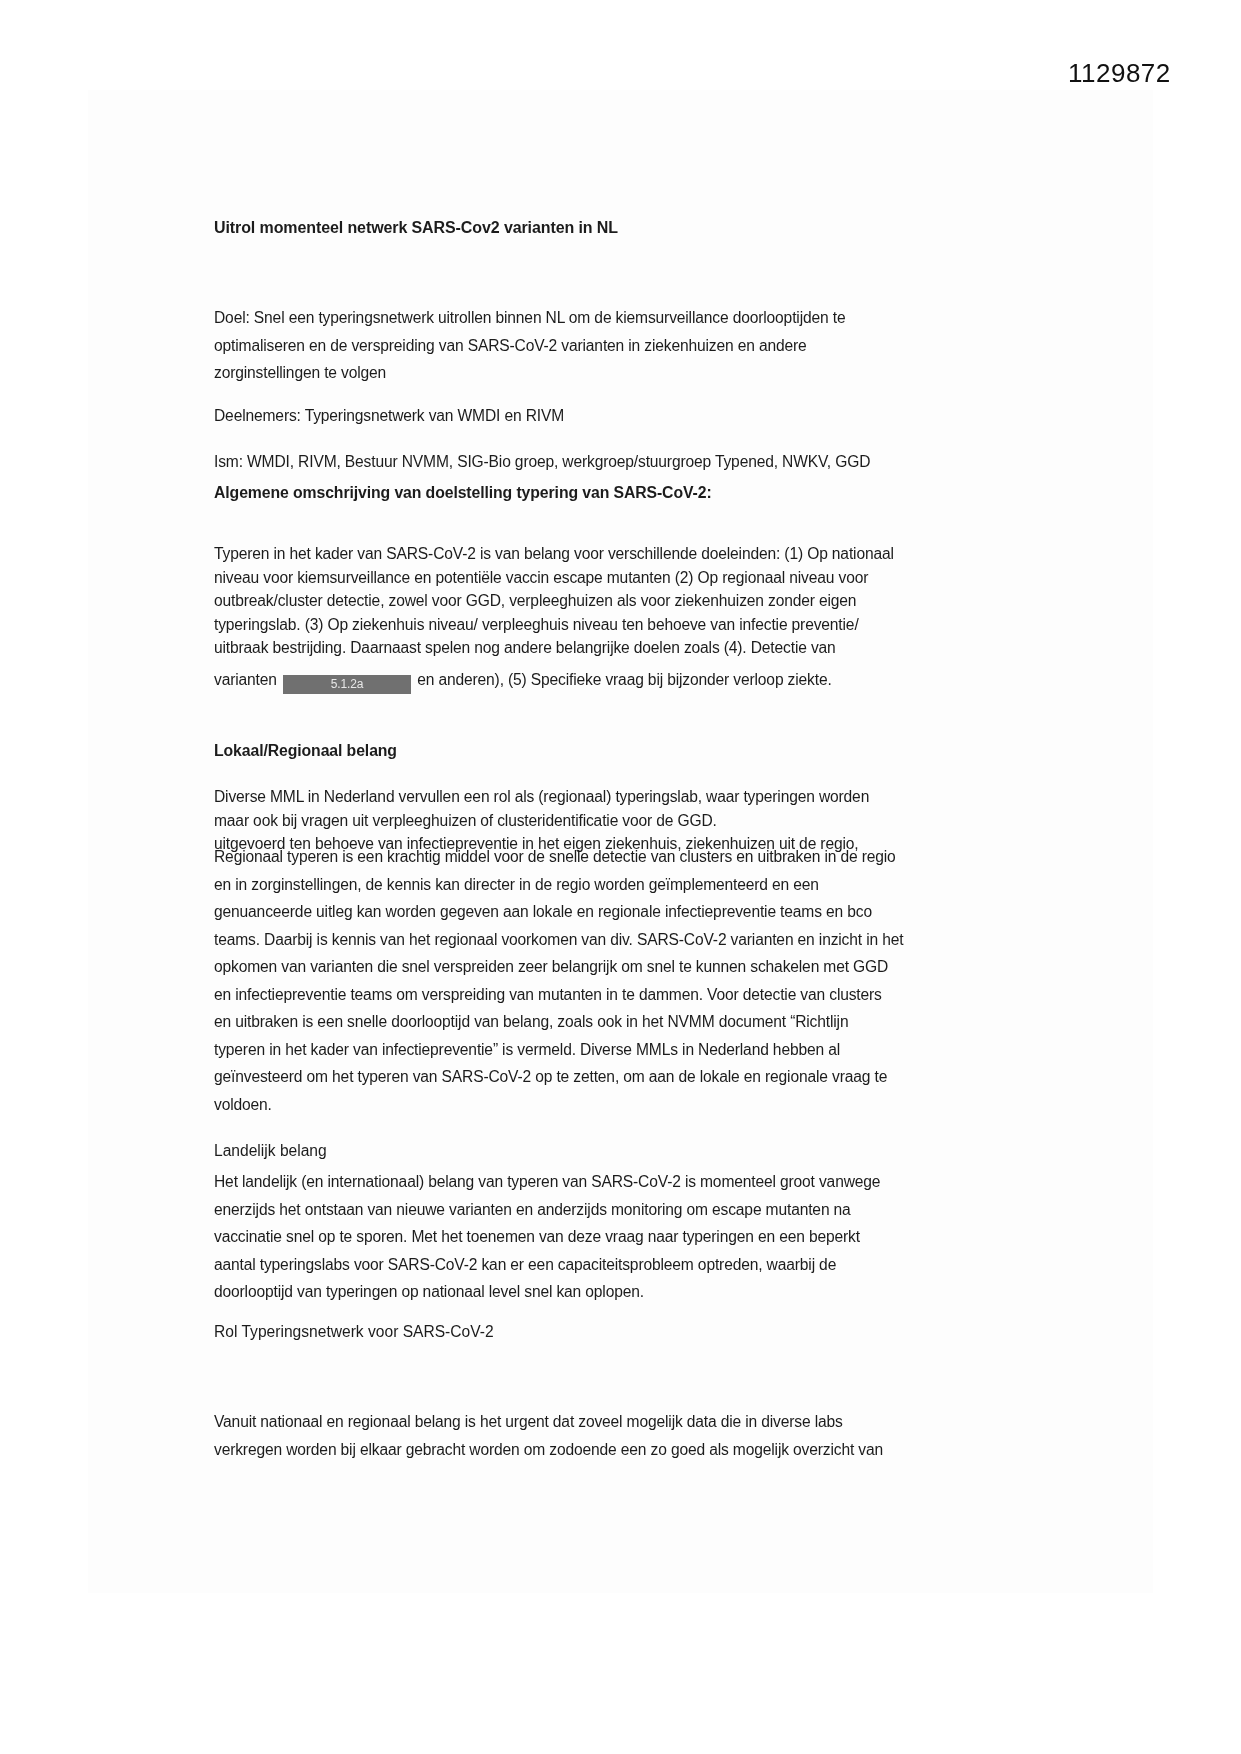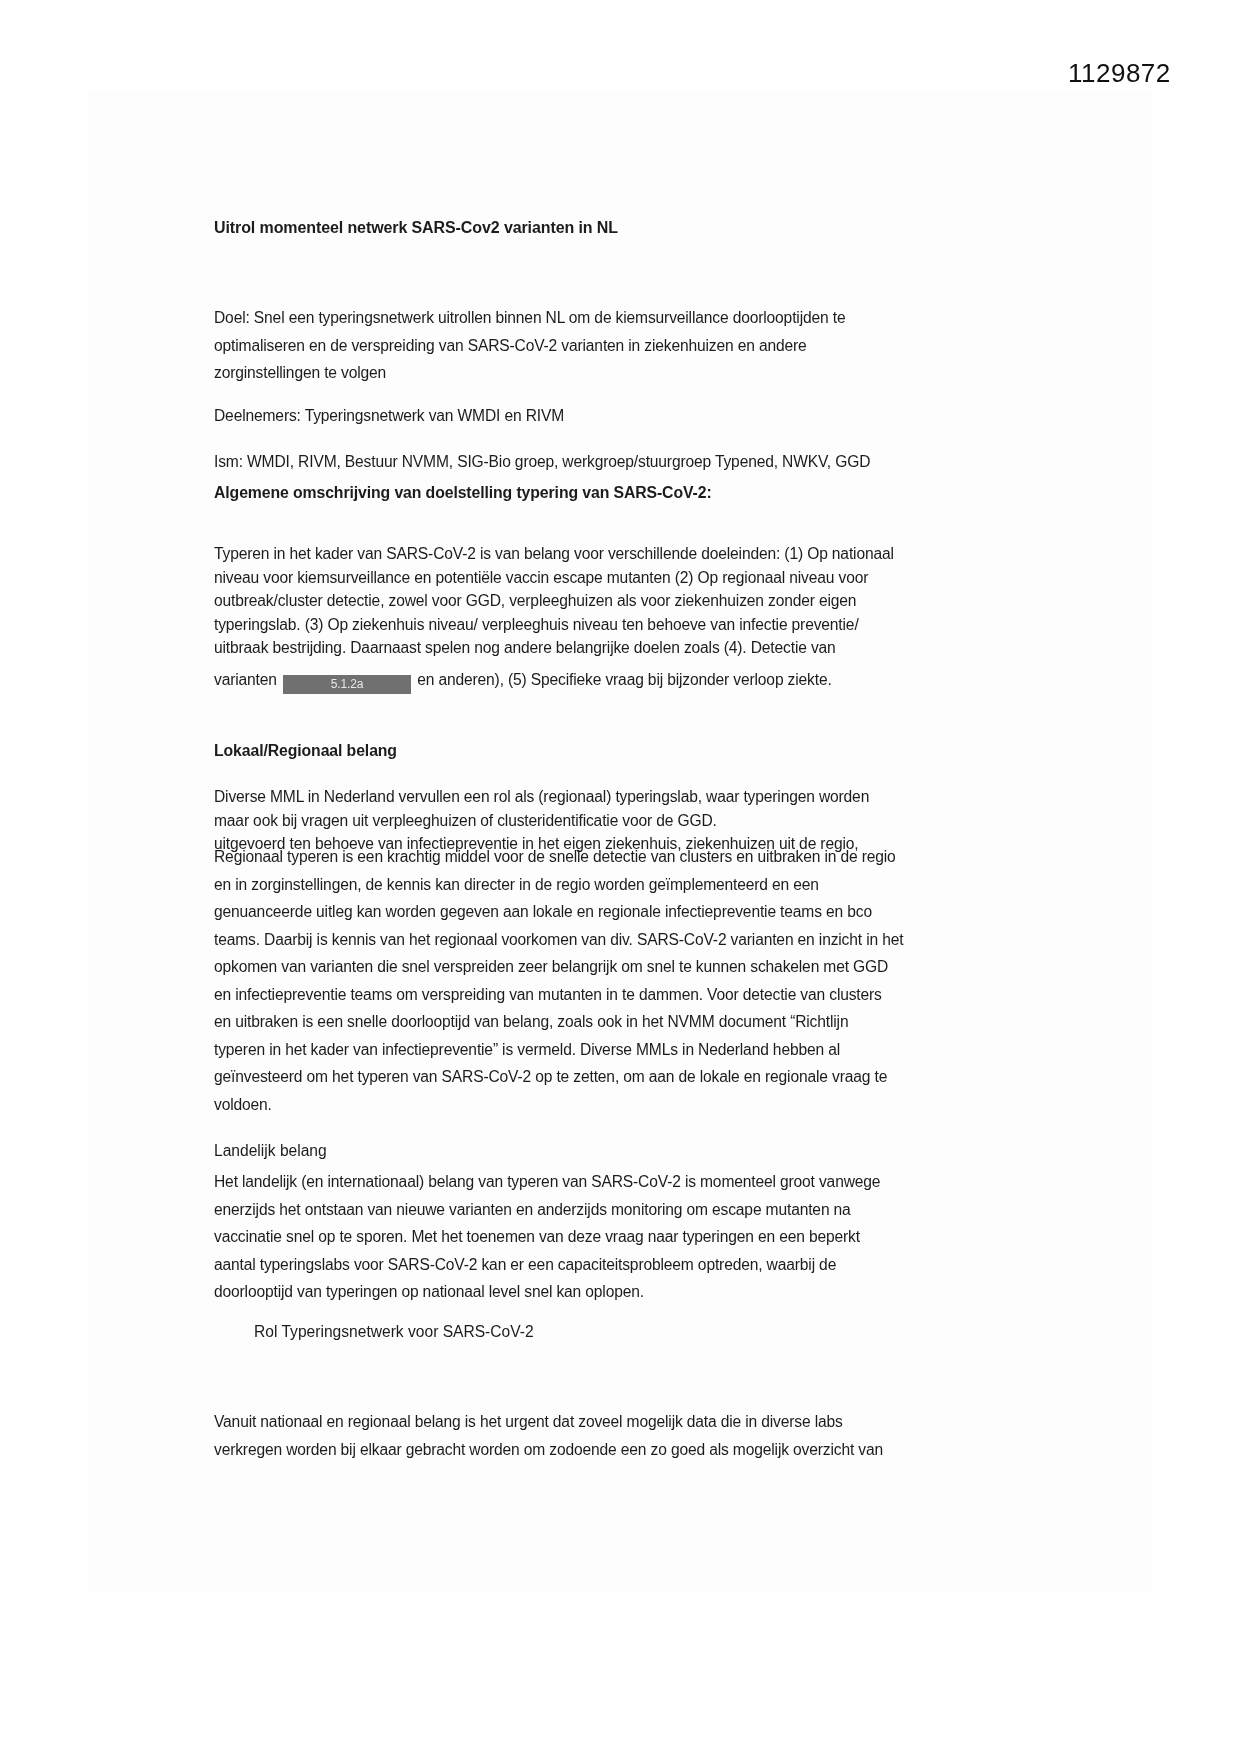--- a/index.html
+++ b/index.html
@@ -115,20 +115,20 @@
   <div class="subheading" style="top:932px;">Landelijk belang</div>
 
   <div class="para mid" style="top:958px;">
     <span class="line">Het landelijk (en internationaal) belang van typeren van SARS-CoV-2 is momenteel groot vanwege</span>
     <span class="line">enerzijds het ontstaan van nieuwe varianten en anderzijds monitoring om escape mutanten na</span>
     <span class="line">vaccinatie snel op te sporen. Met het toenemen van deze vraag naar typeringen en een beperkt</span>
     <span class="line">aantal typeringslabs voor SARS-CoV-2 kan er een capaciteitsprobleem optreden, waarbij de</span>
     <span class="line">doorlooptijd van typeringen op nationaal level snel kan oplopen.</span>
   </div>
 
-  <div class="subheading" style="top:1113px;margin-left:40px;">Rol Typeringsnetwerk voor SARS-CoV-2</div>
+  <div class="subheading" style="top:1113px;">Rol Typeringsnetwerk voor SARS-CoV-2</div>
 
   <div class="para mid" style="top:1150px;margin-top:48px;">
     <span class="line">Vanuit nationaal en regionaal belang is het urgent dat zoveel mogelijk data die in diverse labs</span>
     <span class="line">verkregen worden bij elkaar gebracht worden om zodoende een zo goed als mogelijk overzicht van</span>
   </div>
 
 </div>
 
 </body></html>

